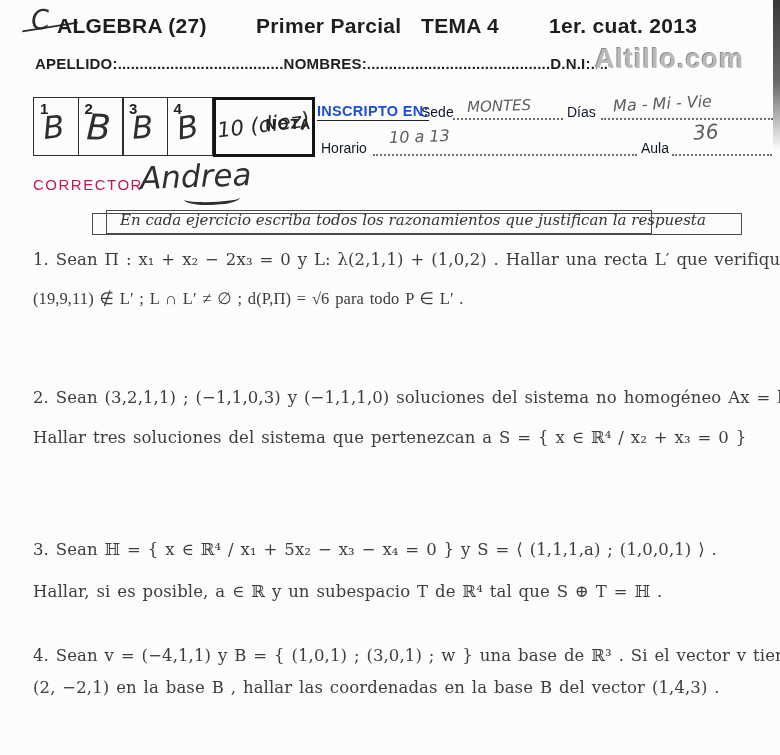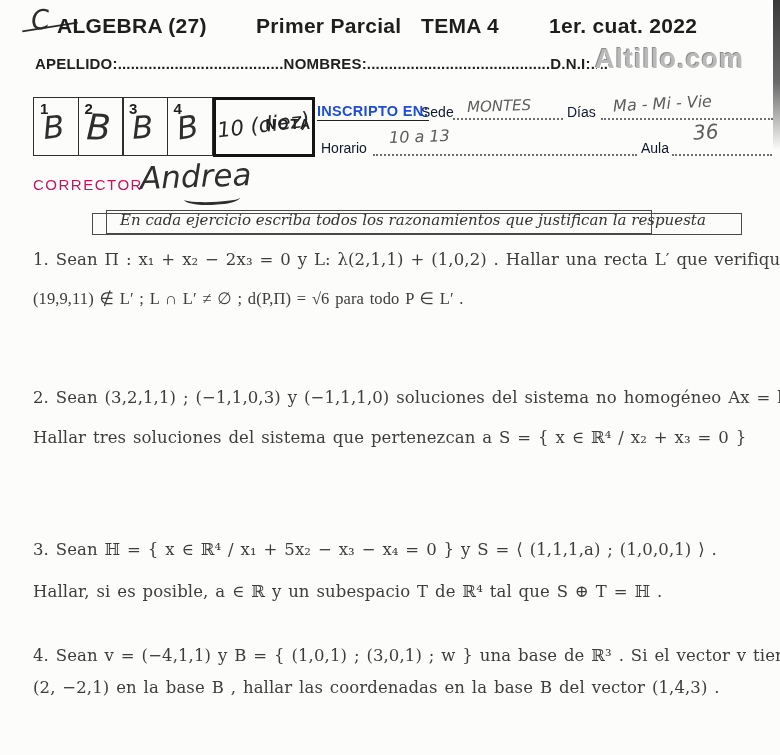--- a/index.html
+++ b/index.html
@@ -53,21 +53,21 @@
 
 <div class="page">
 
   <div class="edge-strip"></div>
 
   <span class="hand hand-c">C</span>
   <div class="strike"></div>
   <span class="hdr" style="left:57px;">ALGEBRA (27)</span>
   <span class="hdr" style="left:256px;text-align:right;">Primer Parcial</span>
   <span class="hdr" style="left:421px;">TEMA 4</span>
-  <span class="hdr" style="left:549px;">1er. cuat. 2022</span>
+  <span class="hdr" style="left:549px;">1er. cuat. 2013</span>
 
   <div class="identity">APELLIDO:......................................NOMBRES:..........................................D.N.I:....</div>
   <div class="watermark">Altillo.com</div>
 
   <div class="gtable">
     <div class="gcell">
       <span class="num">1</span>
       <span class="hand bmark rot1">B</span>
     </div>
     <div class="gcell">

